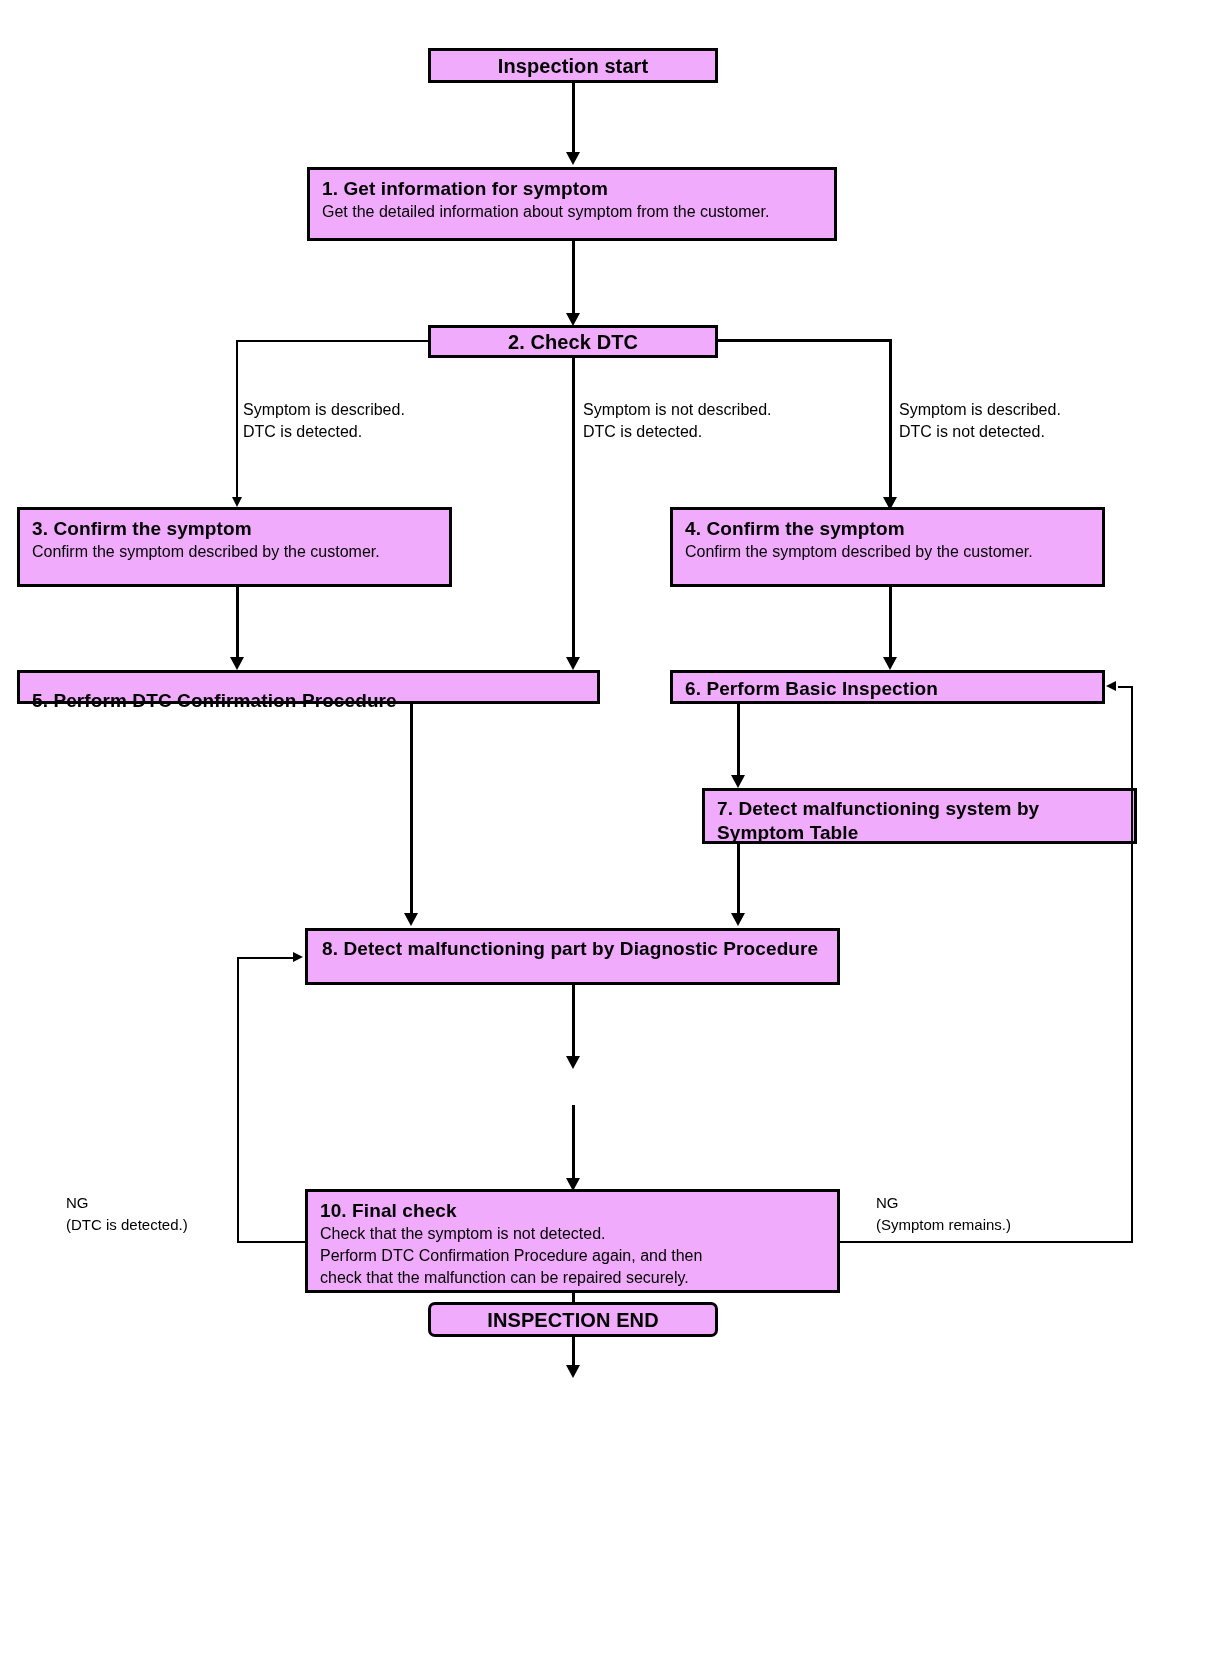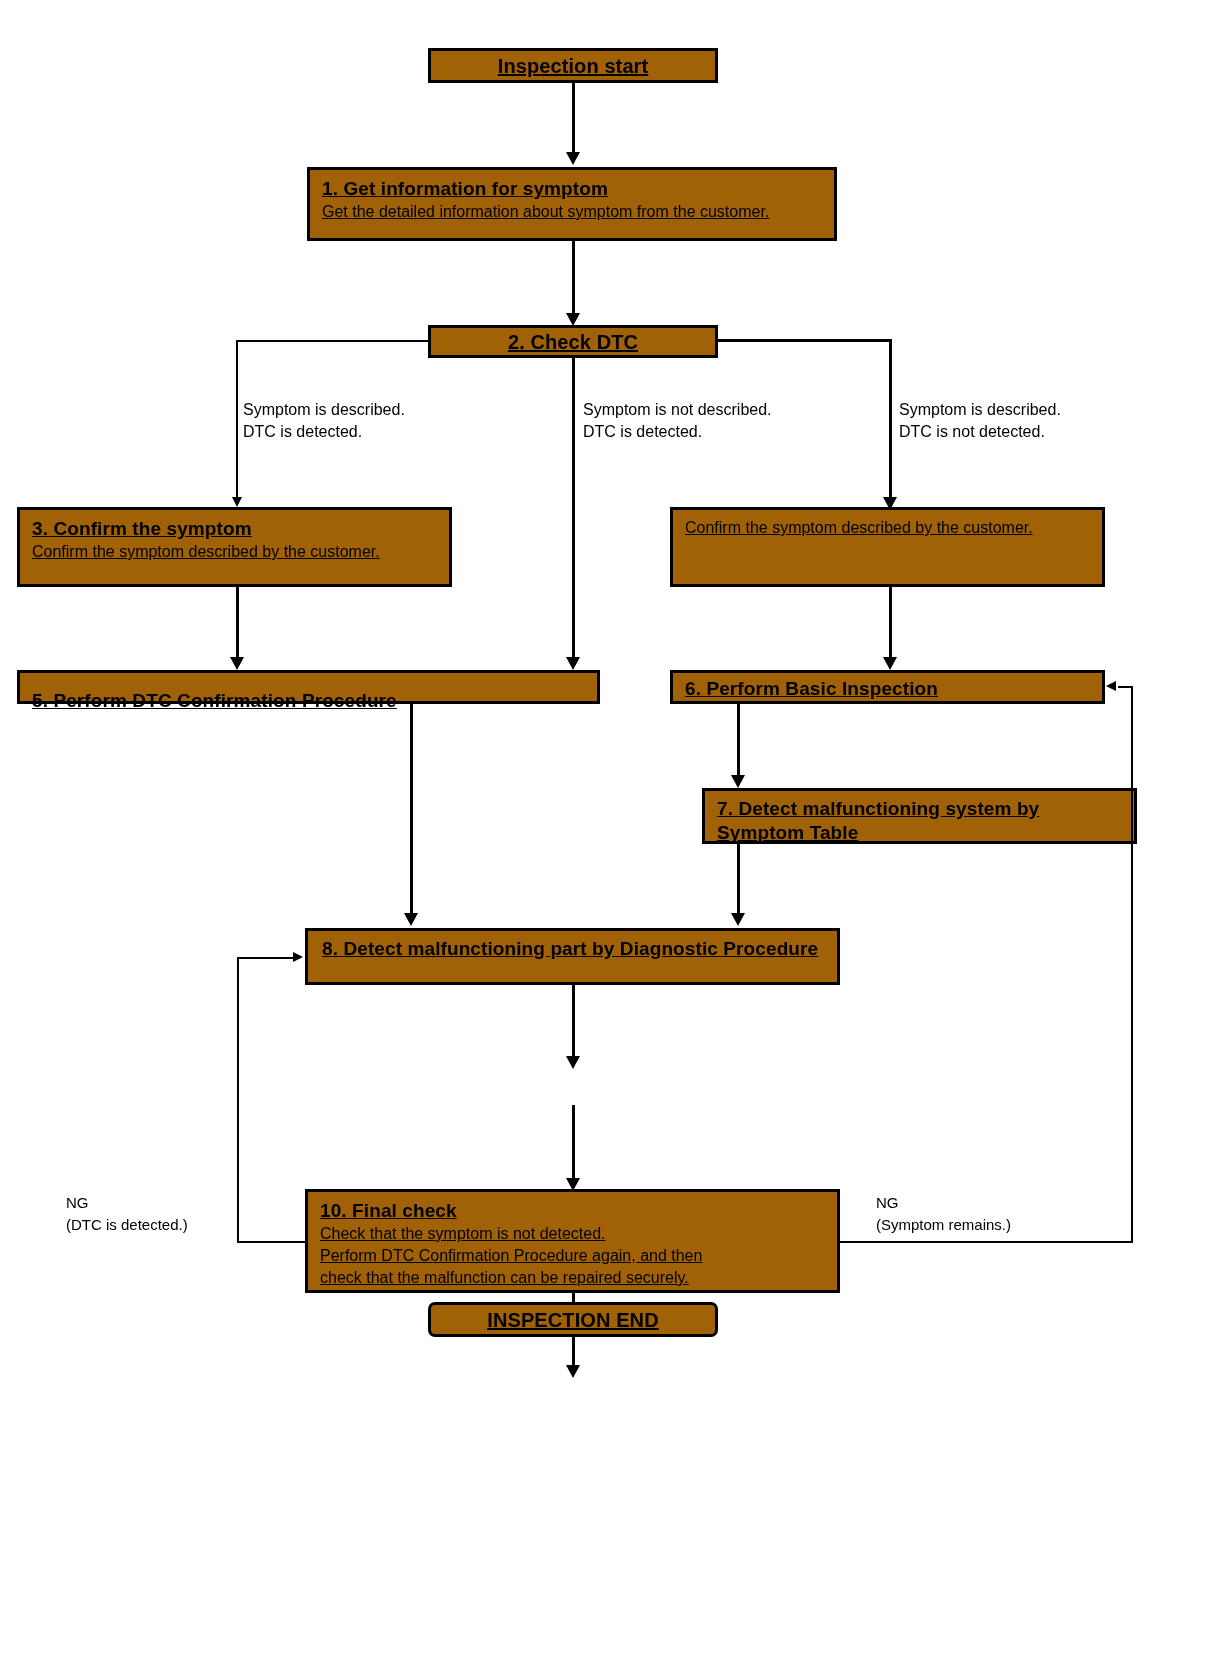--- a/index.html
+++ b/index.html
@@ -1,19 +1,19 @@
 <!DOCTYPE html>
 <html><head>
 <meta charset="utf-8">
 <style>
   html,body{margin:0;padding:0;background:#ffffff;}
   body{font-family:"Liberation Sans", sans-serif;color:#000;}
   #canvas{position:relative;width:1216px;height:1660px;background:#fff;overflow:hidden;}
 
-  .box{position:absolute;box-sizing:border-box;border:3px solid #000;background:#a16207;text-decoration:underline;}
+  .box{position:absolute;box-sizing:border-box;border:3px solid #000;background:#f0abfc;}
   .box .ttl{font-weight:bold;font-size:19px;line-height:24px;letter-spacing:.1px;}
   .box .sub{font-weight:normal;font-size:16px;line-height:22px;}
   .box .inner{padding:7px 12px 6px 12px;}
   .box.center{display:flex;align-items:center;justify-content:center;}
   .box.center .ttl{font-size:20px;}
 
   .lbl{position:absolute;font-size:16px;line-height:22px;white-space:pre-line;}
   .lbl.small{font-size:15px;}
 
   .ln{position:absolute;background:#000;}
@@ -76,20 +76,21 @@
 
   <div class="box" style="left:17px;top:507px;width:435px;height:80px;">
     <div class="inner">
       <div class="ttl">3. Confirm the symptom</div>
       <div class="sub">Confirm the symptom described by the customer.</div>
     </div>
   </div>
 
   <div class="box" style="left:670px;top:507px;width:435px;height:80px;">
     <div class="inner">
+      <div class="ttl">4. Confirm the symptom</div>
       <div class="sub">Confirm the symptom described by the customer.</div>
     </div>
   </div>
 
   <div class="ln vl" style="left:236px;top:587px;height:78px;"></div>
   <div class="arw down" style="left:230px;top:657px;"></div>
 
   <div class="ln vl" style="left:889px;top:587px;height:78px;"></div>
   <div class="arw down" style="left:883px;top:657px;"></div>
 

